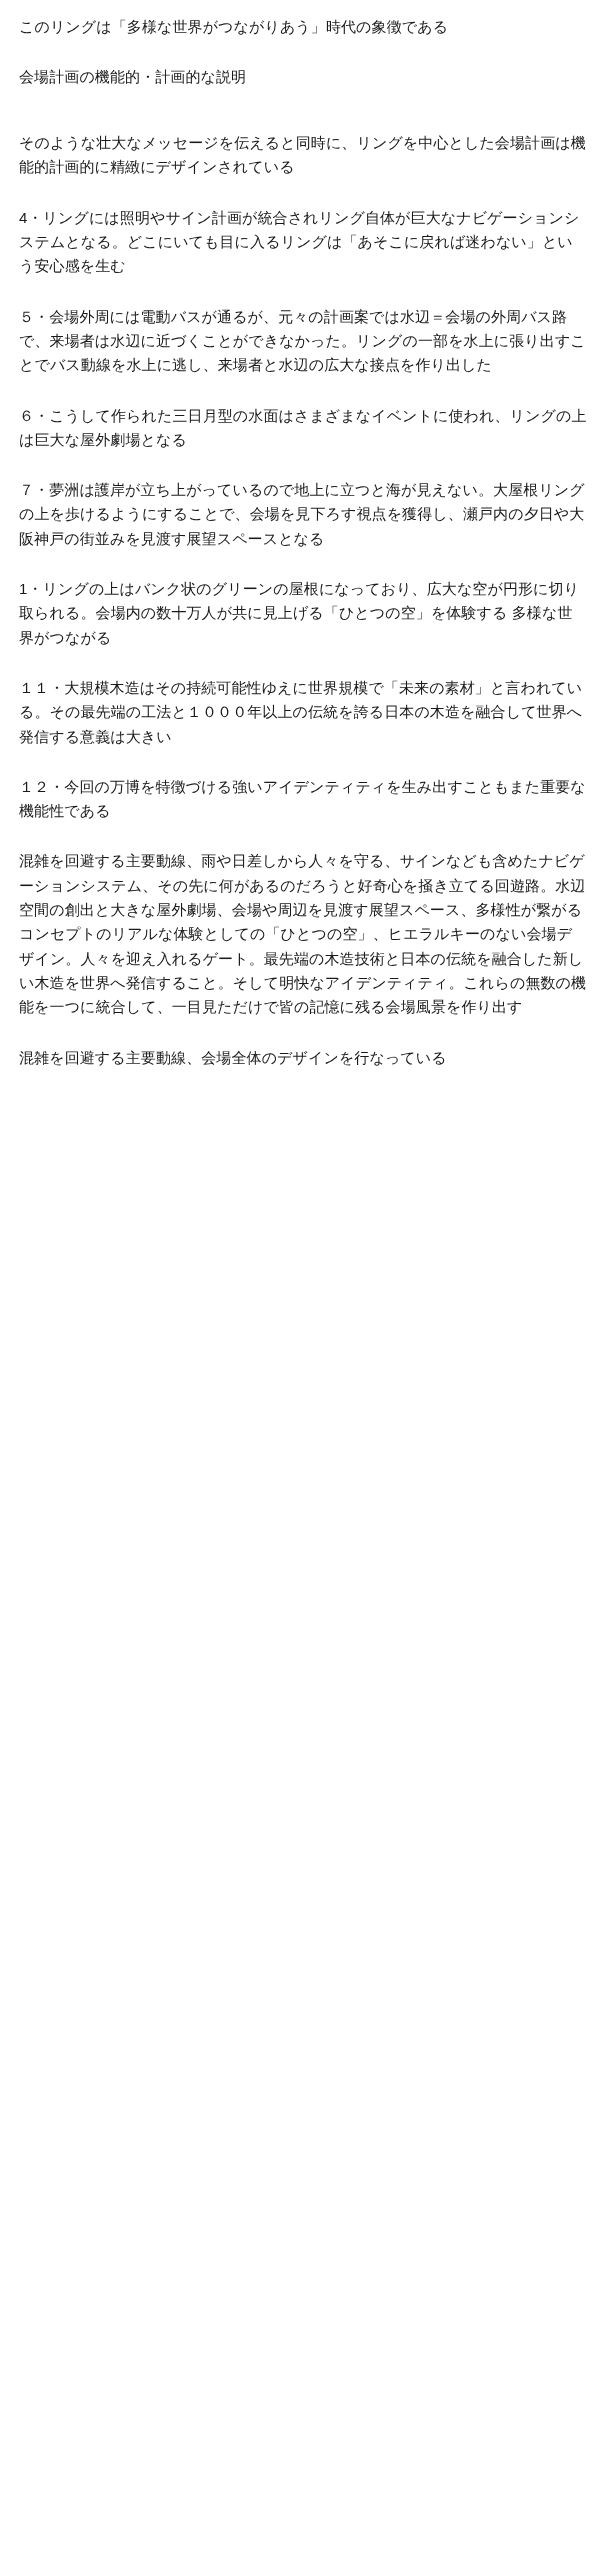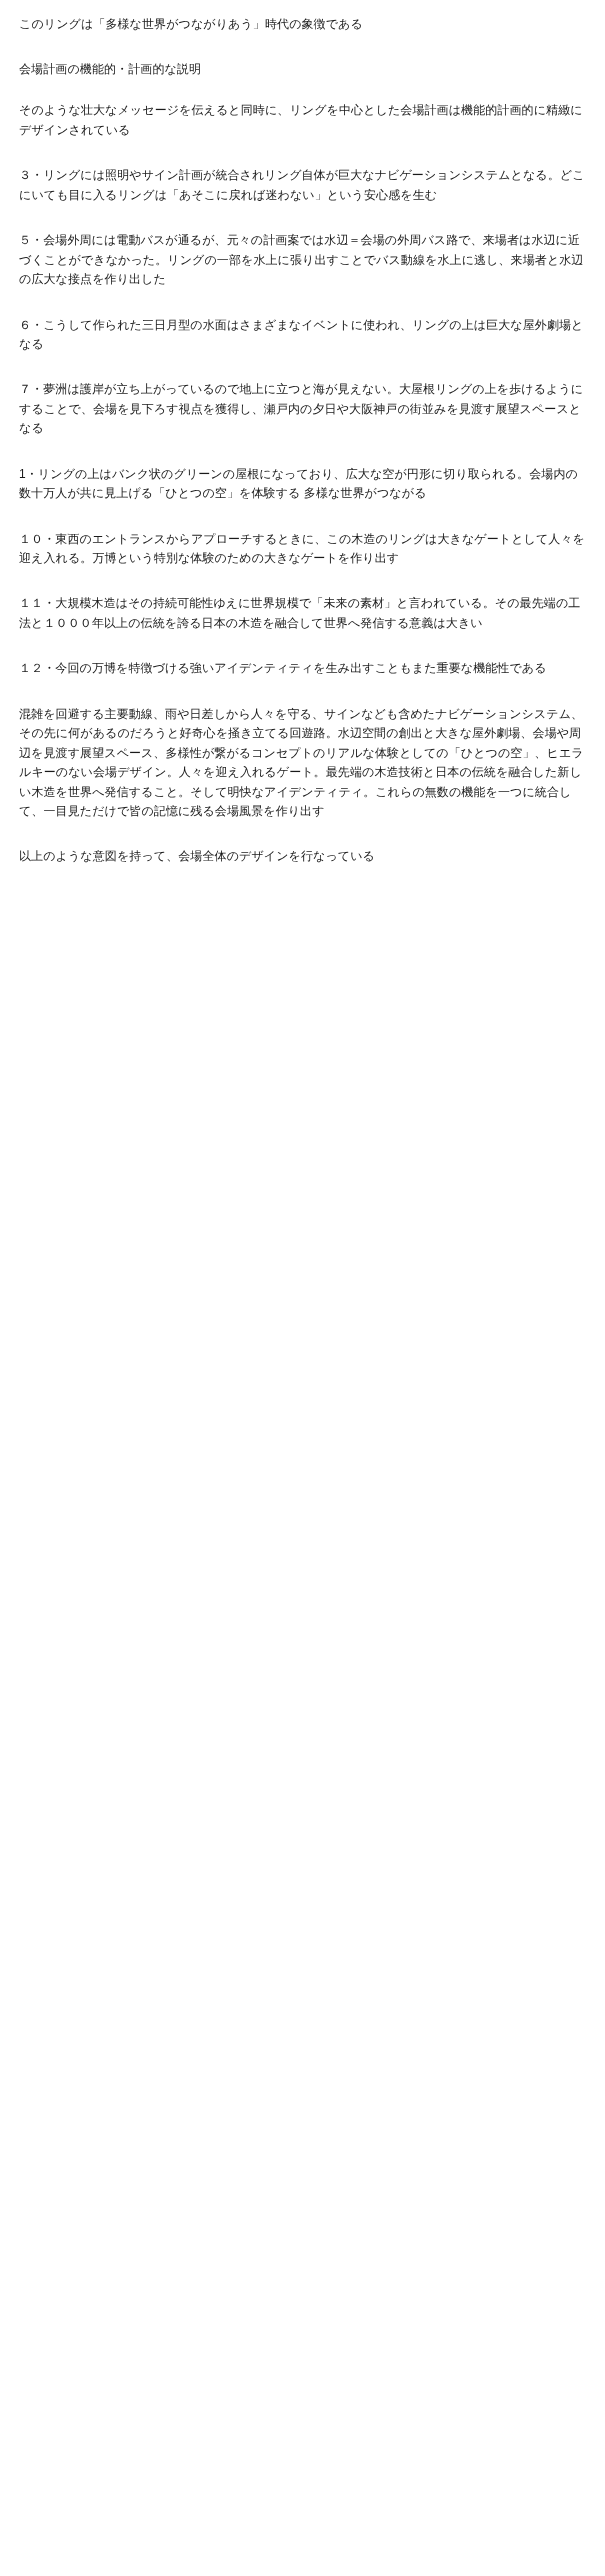--- a/index.html
+++ b/index.html
@@ -12,46 +12,45 @@
     min-height: 2576px;
     font-family: "Liberation Sans", sans-serif;
     color: #1a1a1a;
   }
   .page {
     width: 606px;
     box-sizing: border-box;
     padding: 14.6px 19px 22.4px 19px;
   }
   .block {
-    font-size: 12px;
+    font-size: 15px;
     line-height: 1.62;
     margin: 0 0 26px 0;
     letter-spacing: 0.1px;
     text-align: left;
     word-break: break-all;
   }
   .block.heading {
-    margin-bottom: 22px;
+    margin-bottom: 42px;
   }
   .block:last-child {
     margin-bottom: 0;
   }
 </style>
 </head>
 <body>
 
 <div class="page">
   <p class="block">このリングは「多様な世界がつながりあう」時代の象徴である</p>
   <p class="block heading">会場計画の機能的・計画的な説明</p>
   <p class="block">そのような壮大なメッセージを伝えると同時に、リングを中心とした会場計画は機能的計画的に精緻にデザインされている</p>
-  <p class="block">３・リングには照明やサイン計画が統合されリング自体が巨大なナビゲーションシステムとなる。どこにいても目に入るリングは「あそこに戻れば迷わない」という安心感を生む</p>
+  <p class="block">4・リングには照明やサイン計画が統合されリング自体が巨大なナビゲーションシステムとなる。どこにいても目に入るリングは「あそこに戻れば迷わない」という安心感を生む</p>
   <p class="block">５・会場外周には電動バスが通るが、元々の計画案では水辺＝会場の外周バス路で、来場者は水辺に近づくことができなかった。リングの一部を水上に張り出すことでバス動線を水上に逃し、来場者と水辺の広大な接点を作り出した</p>
   <p class="block">６・こうして作られた三日月型の水面はさまざまなイベントに使われ、リングの上は巨大な屋外劇場となる</p>
   <p class="block">７・夢洲は護岸が立ち上がっているので地上に立つと海が見えない。大屋根リングの上を歩けるようにすることで、会場を見下ろす視点を獲得し、瀬戸内の夕日や大阪神戸の街並みを見渡す展望スペースとなる</p>
   <p class="block">1・リングの上はバンク状のグリーンの屋根になっており、広大な空が円形に切り取られる。会場内の数十万人が共に見上げる「ひとつの空」を体験する
 多様な世界がつながる</p>
-  <p class="block">１０・東西のエントランスからアプローチするときに、この木造のリングは大きなゲートとして人々を迎え入れる。万博という特別な体験のための大きなゲートを作り出す</p>
   <p class="block">１１・大規模木造はその持続可能性ゆえに世界規模で「未来の素材」と言われている。その最先端の工法と１０００年以上の伝統を誇る日本の木造を融合して世界へ発信する意義は大きい</p>
   <p class="block">１２・今回の万博を特徴づける強いアイデンティティを生み出すこともまた重要な機能性である</p>
   <p class="block">混雑を回避する主要動線、雨や日差しから人々を守る、サインなども含めたナビゲーションシステム、その先に何があるのだろうと好奇心を掻き立てる回遊路。水辺空間の創出と大きな屋外劇場、会場や周辺を見渡す展望スペース、多様性が繋がるコンセプトのリアルな体験としての「ひとつの空」、ヒエラルキーのない会場デザイン。人々を迎え入れるゲート。最先端の木造技術と日本の伝統を融合した新しい木造を世界へ発信すること。そして明快なアイデンティティ。これらの無数の機能を一つに統合して、一目見ただけで皆の記憶に残る会場風景を作り出す</p>
-  <p class="block">以上のような意図を持って、会場全体のデザインを行なっている</p>
+  <p class="block">混雑を回避する主要動線、会場全体のデザインを行なっている</p>
 </div>
 
 
 </body></html>

